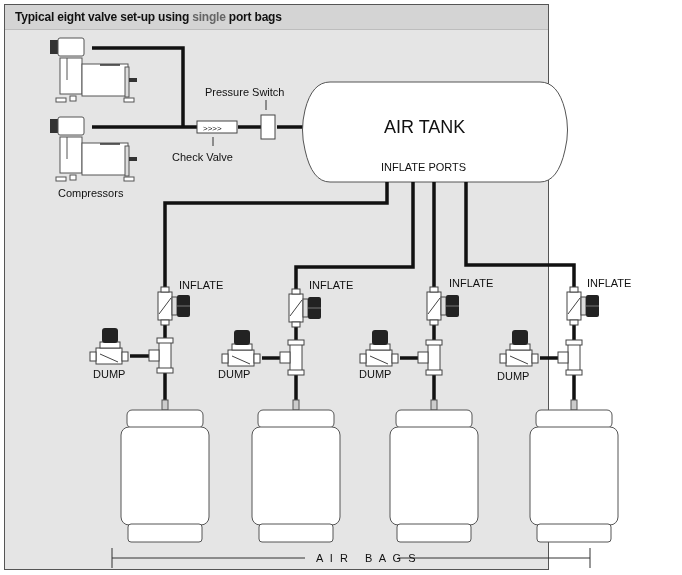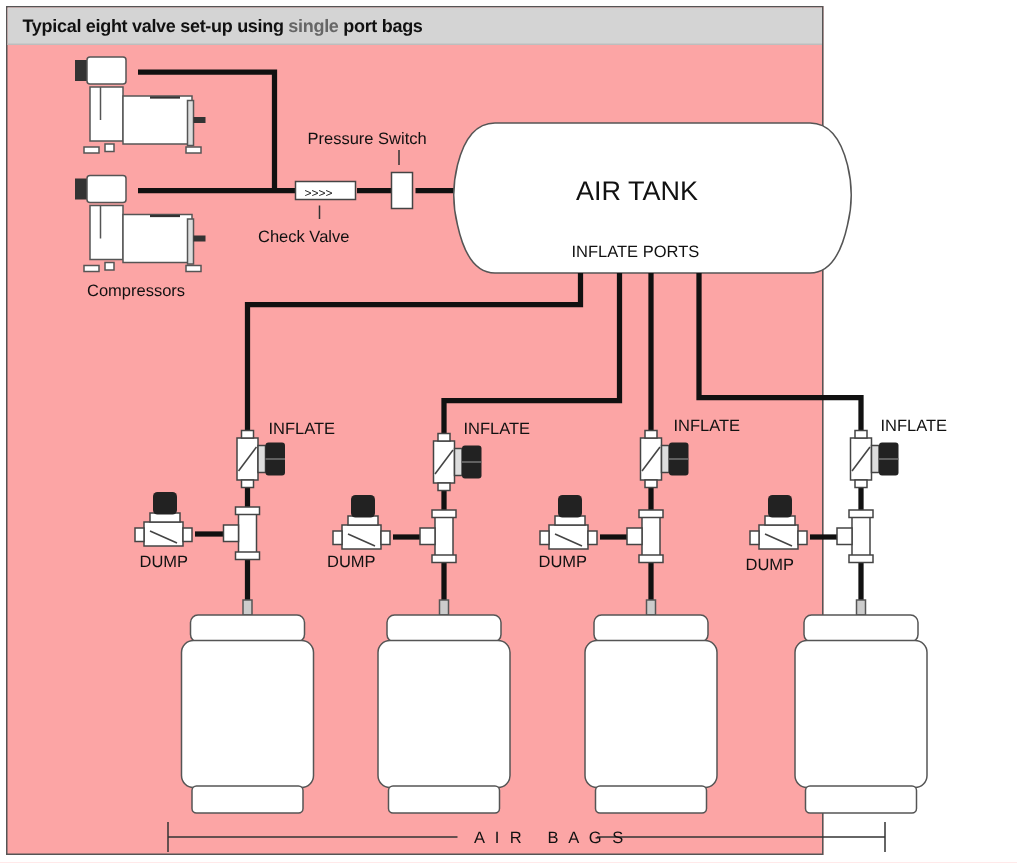--- a/index.html
+++ b/index.html
@@ -1,17 +1,17 @@
 <!DOCTYPE html>
 <html><head>
 <meta charset="utf-8">
 <style>
   html,body{margin:0;padding:0;background:#ffffff;}
   body{width:682px;height:575px;position:relative;overflow:hidden;font-family:"Liberation Sans",sans-serif;}
-  .frame{position:absolute;left:4px;top:4px;width:545px;height:566px;border:1px solid #555;background:#fca5a5;box-sizing:border-box;}
+  .frame{position:absolute;left:4px;top:4px;width:545px;height:566px;border:1px solid #555;background:#e5e5e5;box-sizing:border-box;}
   .header{position:absolute;left:0;top:0;right:0;height:24px;background:#d4d4d4;border-bottom:1px solid #bdbdbd;}
   .title{position:absolute;left:10px;top:5px;font-size:12px;font-weight:bold;color:#111;letter-spacing:-0.2px;}
   .title .hl{color:#666;}
   svg{position:absolute;left:0;top:0;}
   .lbl{font-family:"Liberation Sans",sans-serif;fill:#111;}
 </style>
 </head>
 <body>
 
 <div class="frame">

